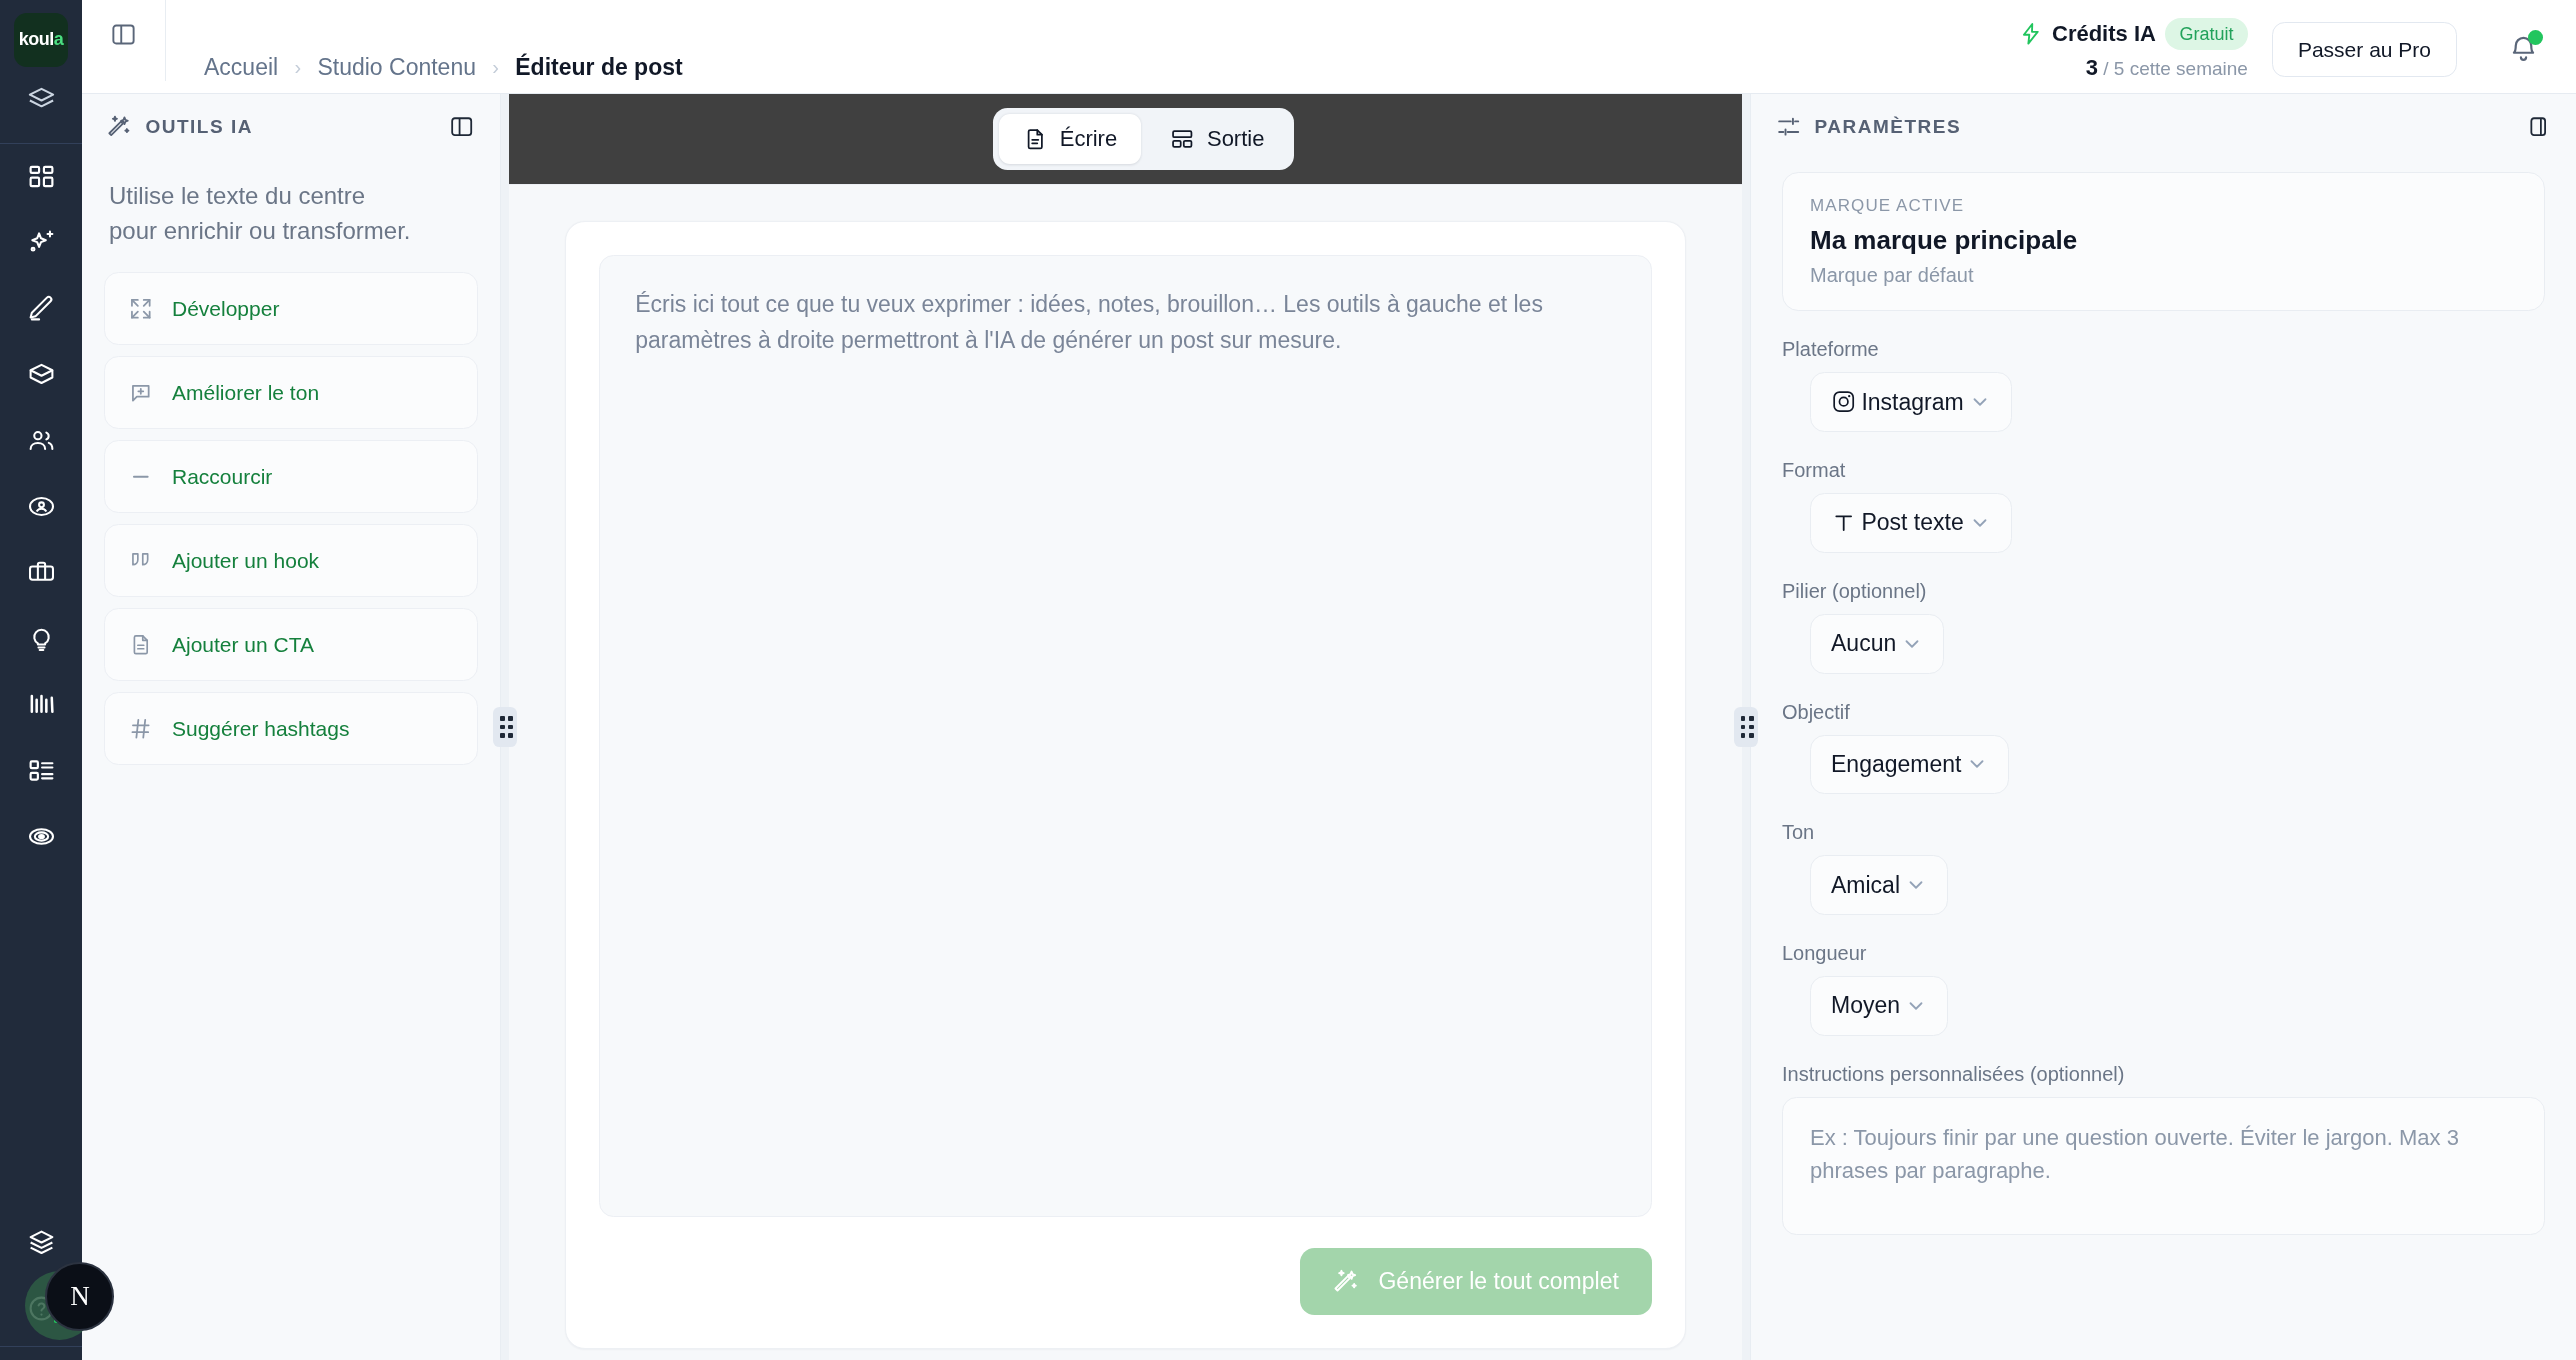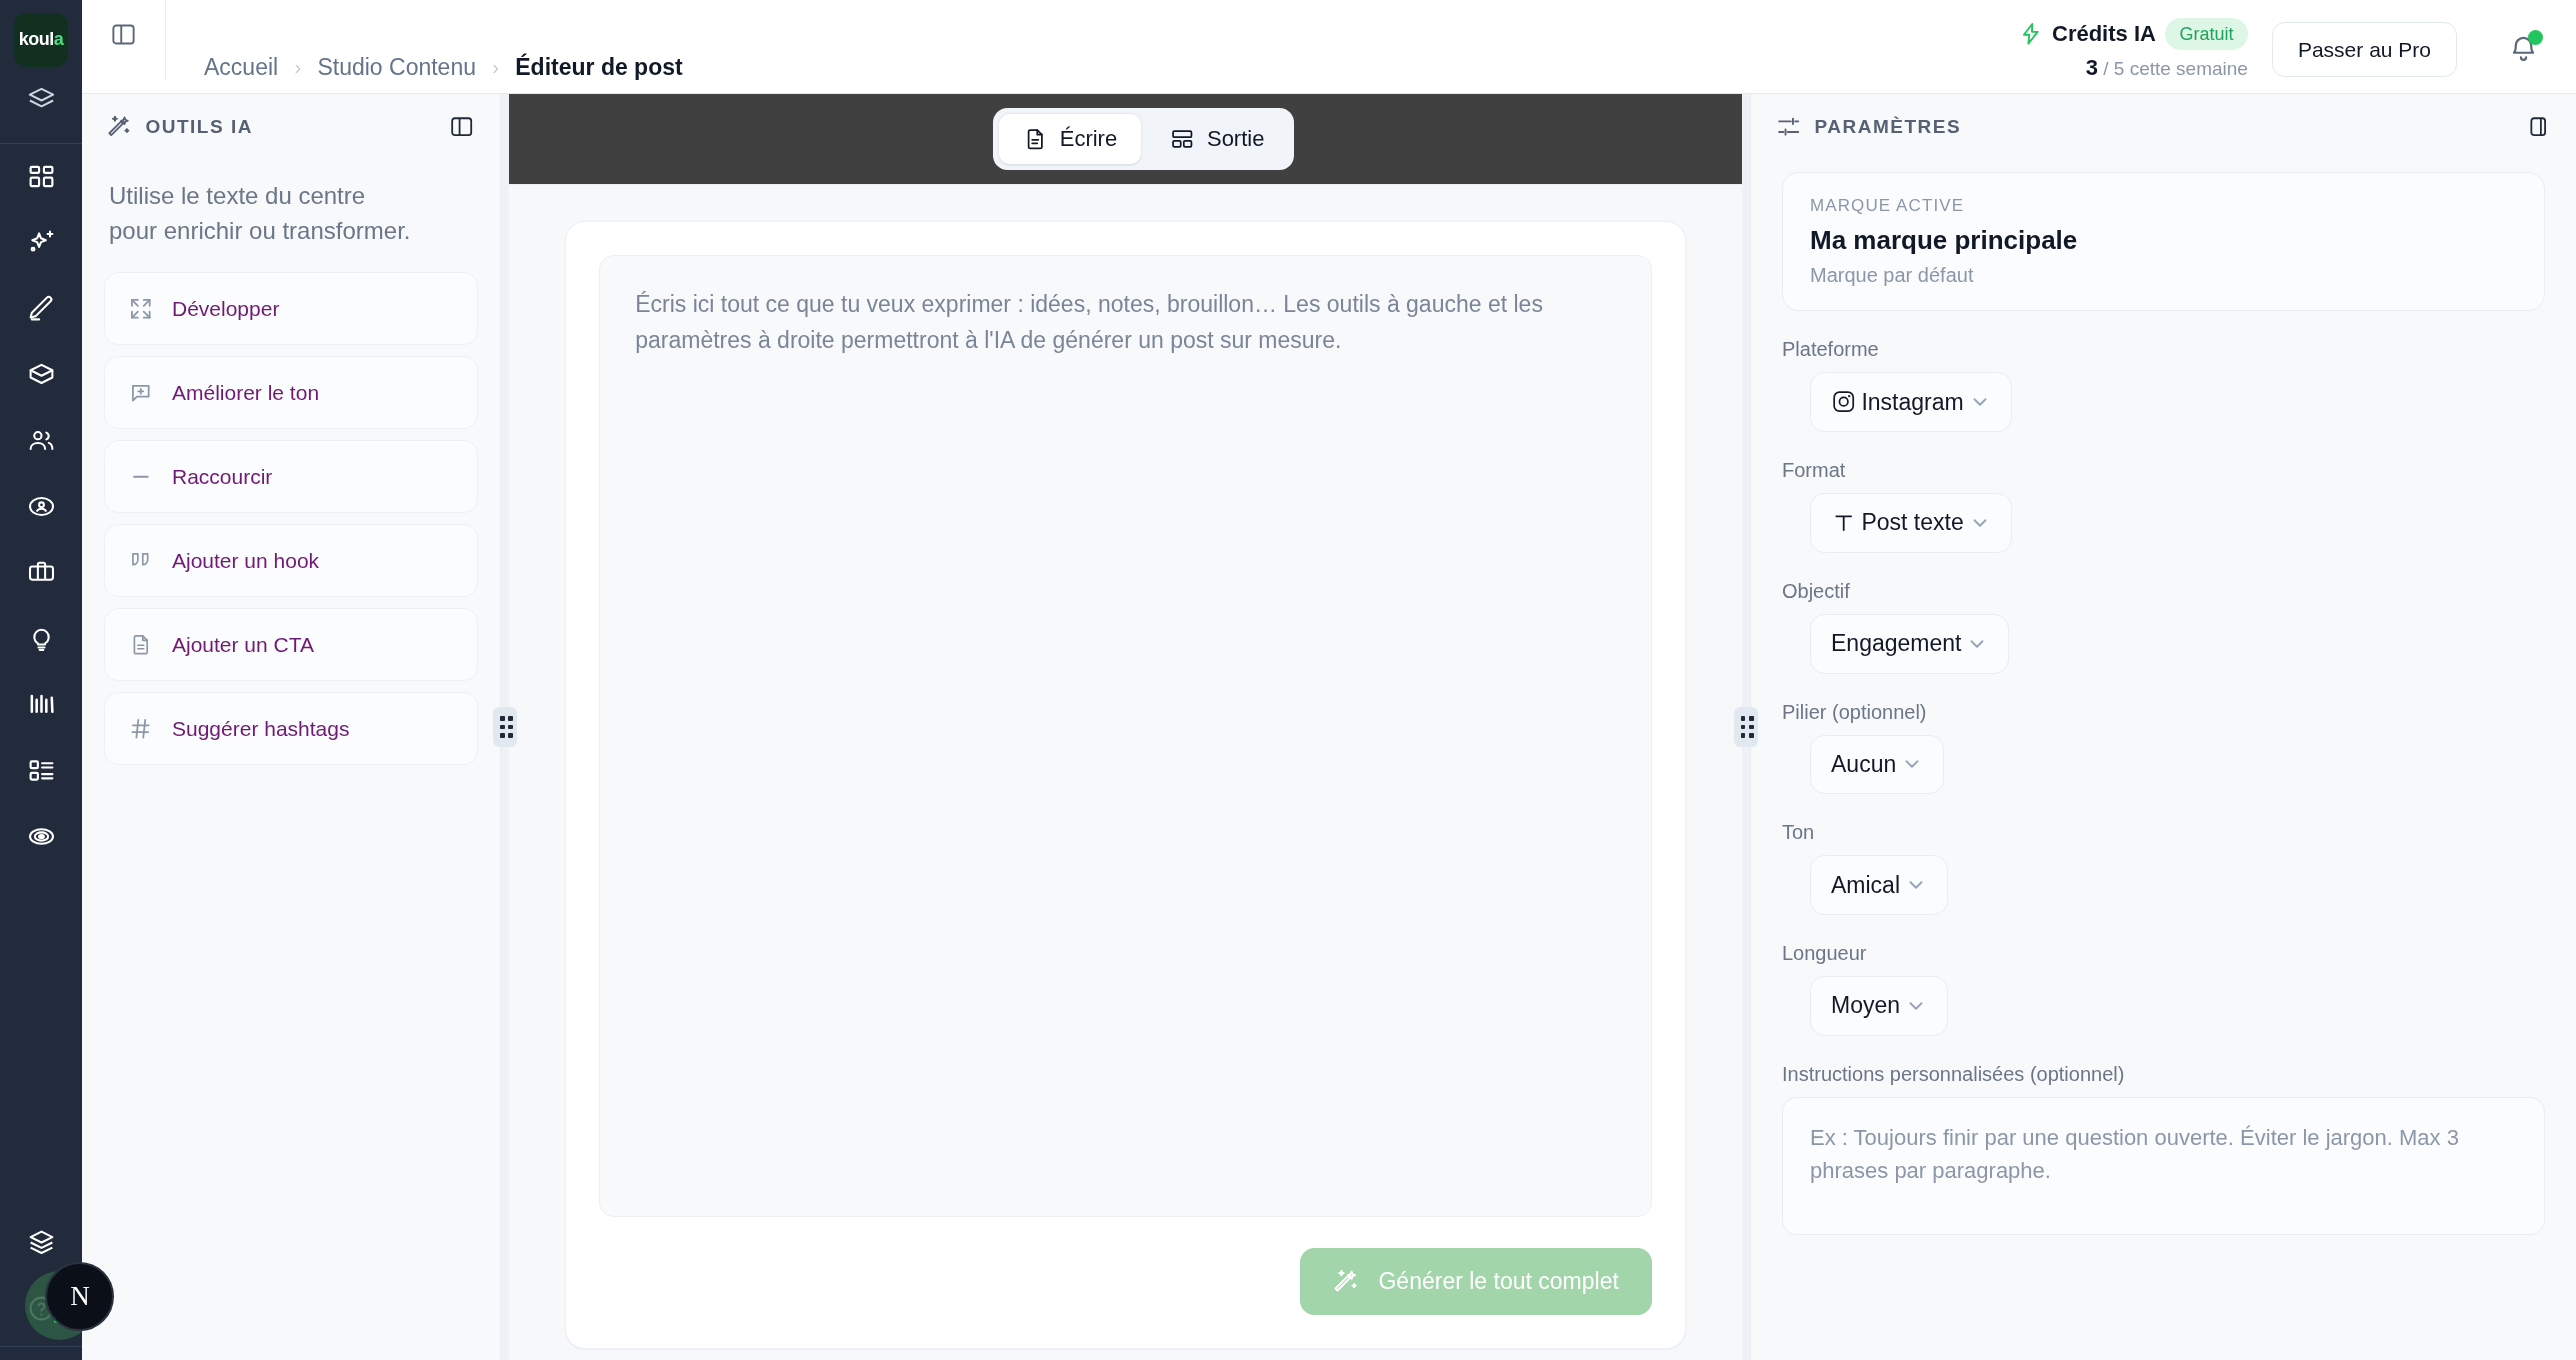--- a/index.html
+++ b/index.html
@@ -125,21 +125,21 @@
   .tools-hint {
     font-size: 24px; color: #6b7687; line-height: 1.45;
     padding: 20px 27px 0 27px; max-width: 363px;
   }
   .tool-list { padding: 23.6px 22px 0 22px; display: flex; flex-direction: column; gap: 11px; }
   .tool-btn {
     height: 73px; border: 0.9px solid #eceff4; border-radius: 14.5px;
     background: #fbfcfd; display: flex; align-items: center; gap: 18px;
     padding: 0 22px; cursor: pointer;
   }
-  .tool-btn span.lbl { font-size: 21px; color: #701a75; }
+  .tool-btn span.lbl { font-size: 21px; color: #15803d; }
   .tool-ico { width: 27px; display: flex; align-items: center; justify-content: center; }
 
   
   .divider {
     width: 8.2px; flex: 0 0 8.2px; background: #eef2f6;
     position: relative;
   }
   .grip {
     position: absolute; left: -8.2px; top: 50%; transform: translateY(-50%);
     width: 24.5px; height: 40px; border-radius: 6.4px; background: #e2e8f0;
@@ -583,35 +583,35 @@
               <span>Post texte</span>
               <span class="chev">
                 <svg width="22" height="22" viewBox="0 0 24 24" fill="none" stroke="#94a3b8" stroke-width="2" stroke-linecap="round" stroke-linejoin="round">
                     <path d="m6 9 6 6 6-6"></path>
                   </svg>
               </span>
             </div>
           </div>
 
           <div class="field">
+            <div class="field-label">Pilier (optionnel)</div>
+            <div class="select">
+              <span>Aucun</span>
+              <span class="chev">
+                <svg width="22" height="22" viewBox="0 0 24 24" fill="none" stroke="#94a3b8" stroke-width="2" stroke-linecap="round" stroke-linejoin="round">
+                    <path d="m6 9 6 6 6-6"></path>
+                  </svg>
+              </span>
+            </div>
+          </div>
+
+          <div class="field">
             <div class="field-label">Objectif</div>
             <div class="select">
               <span>Engagement</span>
-              <span class="chev">
-                <svg width="22" height="22" viewBox="0 0 24 24" fill="none" stroke="#94a3b8" stroke-width="2" stroke-linecap="round" stroke-linejoin="round">
-                    <path d="m6 9 6 6 6-6"></path>
-                  </svg>
-              </span>
-            </div>
-          </div>
-
-          <div class="field">
-            <div class="field-label">Pilier (optionnel)</div>
-            <div class="select">
-              <span>Aucun</span>
               <span class="chev">
                 <svg width="22" height="22" viewBox="0 0 24 24" fill="none" stroke="#94a3b8" stroke-width="2" stroke-linecap="round" stroke-linejoin="round">
                     <path d="m6 9 6 6 6-6"></path>
                   </svg>
               </span>
             </div>
           </div>
 
           <div class="field">
             <div class="field-label">Ton</div>

